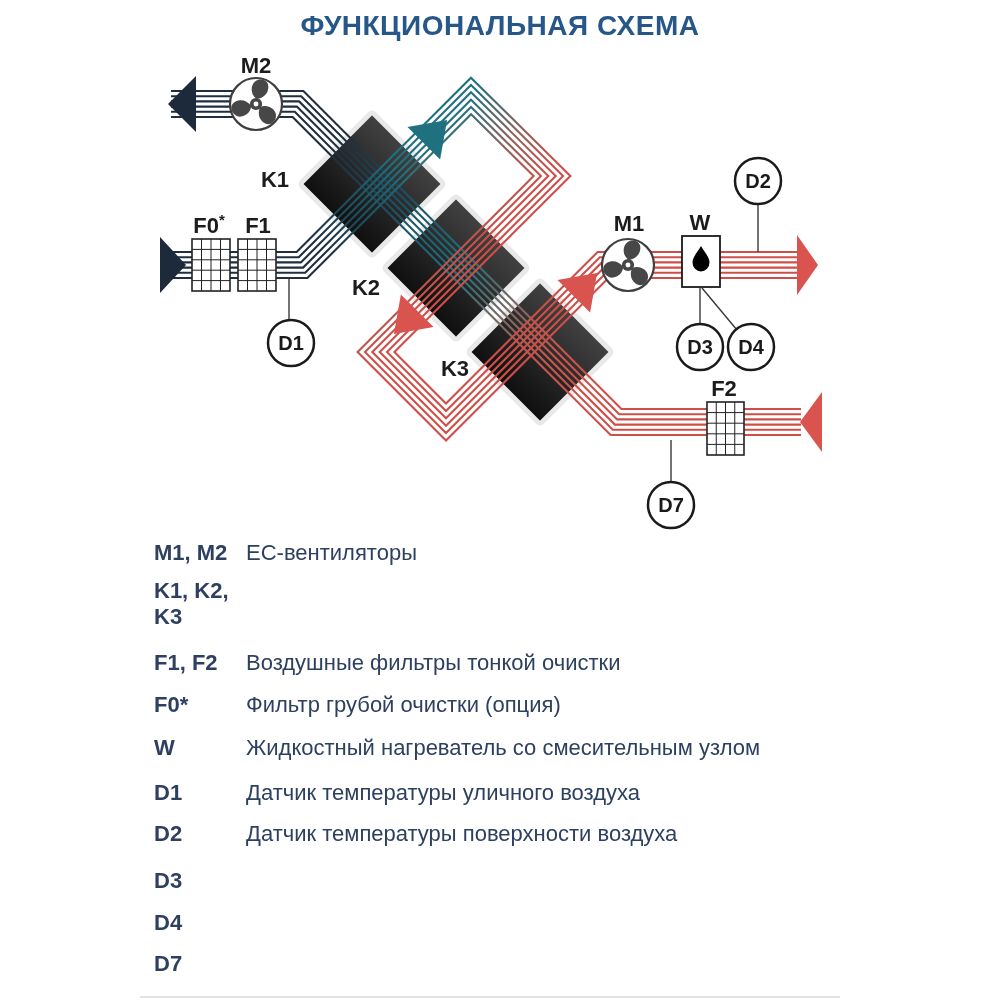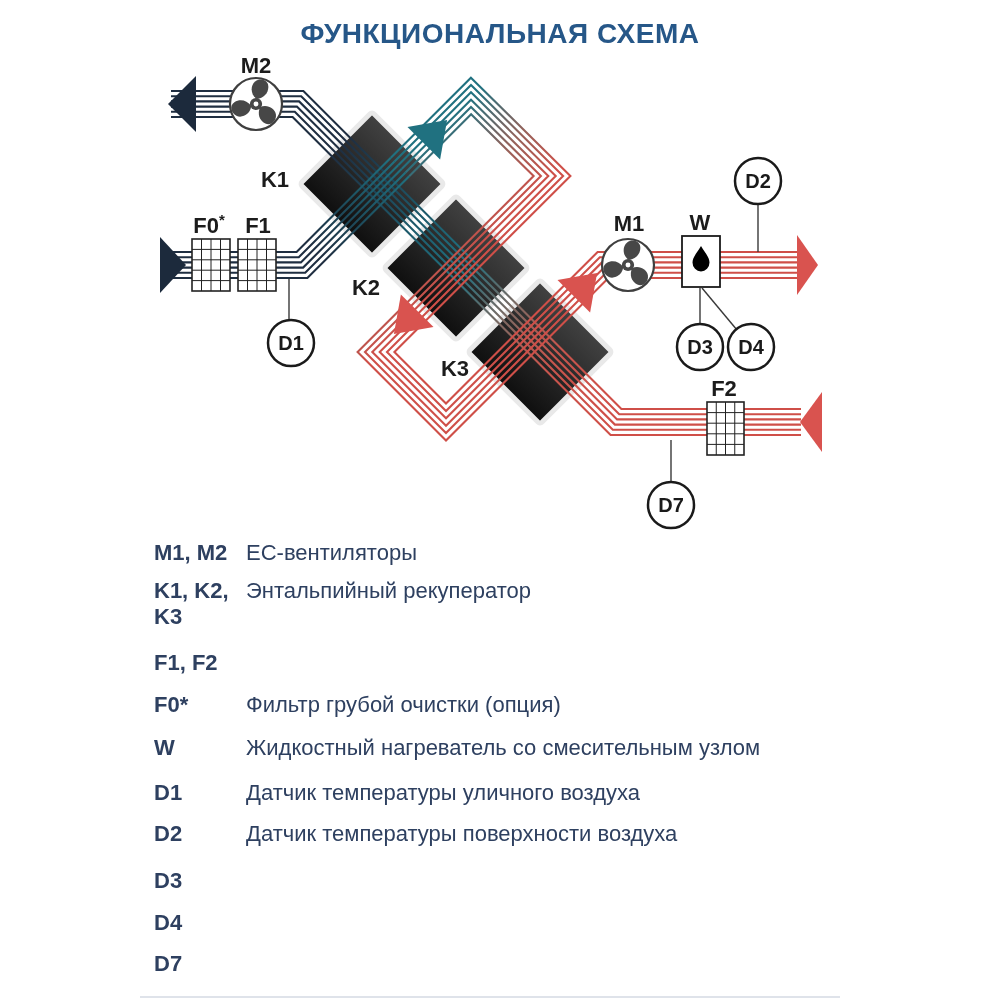--- a/index.html
+++ b/index.html
@@ -1,18 +1,18 @@
 <!DOCTYPE html>
 <html><head>
 <meta charset="utf-8">
 <style>
   html,body{margin:0;padding:0;background:#ffffff;}
   body{width:1000px;height:1000px;position:relative;font-family:"Liberation Sans",sans-serif;overflow:hidden;}
   .title{position:absolute;top:10px;left:0;width:1000px;text-align:center;
-         font-size:28px;font-weight:700;letter-spacing:.5px;margin-top:8px;}
+         font-size:28px;font-weight:700;letter-spacing:.5px;}
   #diagram{position:absolute;top:0;left:0;}
   .legend{position:absolute;top:0;left:0;width:1000px;height:1000px;pointer-events:none;}
   .lrow{position:absolute;left:154px;display:flex;font-size:22px;line-height:26px;}
   .lkey{font-weight:700;width:92px;flex:0 0 92px;white-space:pre-line;}
   .ldesc{font-weight:400;}
   .lrow.tall{align-items:flex-start;}
   .bottom-line{position:absolute;top:996px;left:140px;width:700px;height:2px;background:#dfe3ea;}
   svg text{font-family:"Liberation Sans",sans-serif;}
   .dlabel{font-size:22px;font-weight:700;fill:#1c1c1c;}
   .slabel{font-size:20px;font-weight:700;fill:#1a1a1a;}
@@ -197,24 +197,24 @@
   </g>
 </svg>
 
 <div class="legend" style="color: rgb(46, 64, 96);">
   <div class="lrow" style="top:540px">
     <div class="lkey">M1, M2</div>
     <div class="ldesc">ЕС-вентиляторы</div>
   </div>
   <div class="lrow tall" style="top:578px">
     <div class="lkey"><span>K1, K2,</span><br><span>K3</span></div>
-    <div class="ldesc">Энтальпийный рекуператор</div>
   </div>
   <div class="lrow" style="top:650px">
     <div class="lkey">F1, F2</div>
+    <div class="ldesc">Воздушные фильтры тонкой очистки</div>
   </div>
   <div class="lrow" style="top:692px">
     <div class="lkey">F0*</div>
     <div class="ldesc">Фильтр грубой очистки (опция)</div>
   </div>
   <div class="lrow" style="top:735px">
     <div class="lkey">W</div>
     <div class="ldesc">Жидкостный нагреватель со смесительным узлом</div>
   </div>
   <div class="lrow" style="top:780px">

